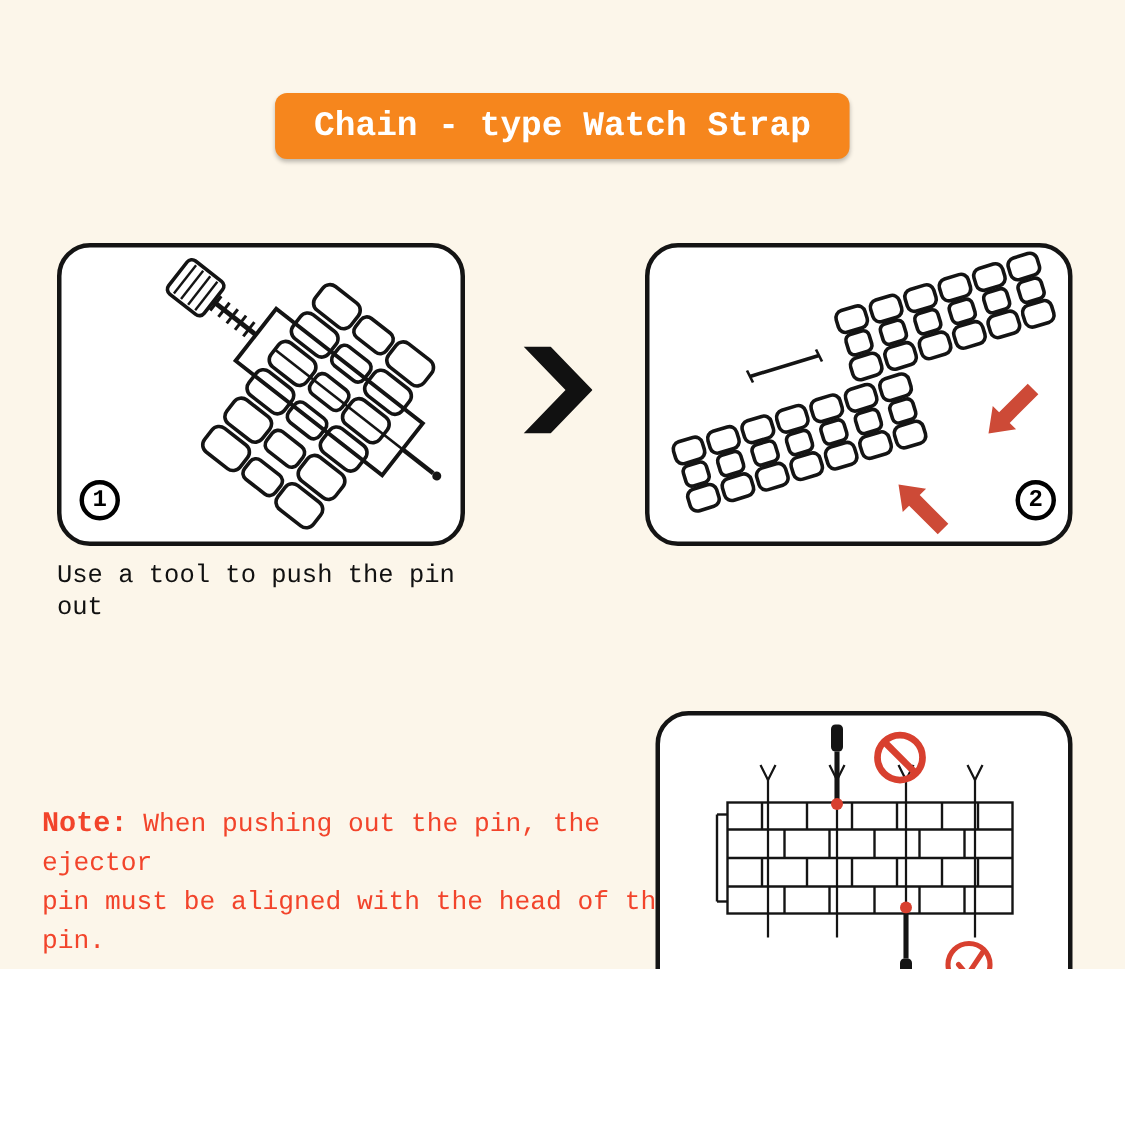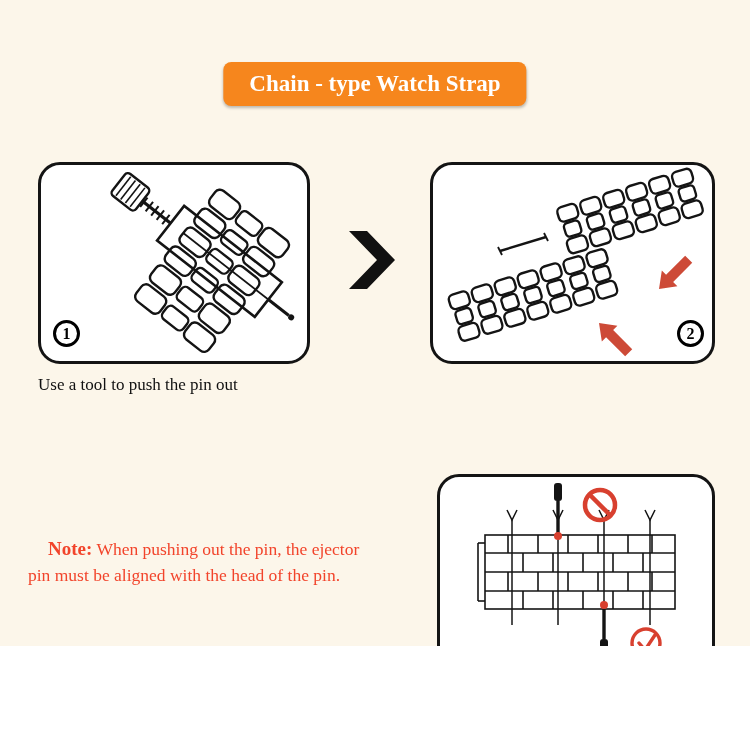--- a/index.html
+++ b/index.html
@@ -1,20 +1,20 @@
 <!DOCTYPE html>
 <html><head>
 <meta charset="utf-8">
 <style>
   html,body{margin:0;padding:0;}
   .canvas{
     position:relative;
     width:750px;height:646px;
     background:#FCF6EA;
-    font-family:Liberation Serif, serif;
+    font-family:Liberation Mono, monospace;
     overflow:hidden;
   }
   .title-banner{
     position:absolute;top:62px;left:50%;transform:translateX(-50%);
     background:#F6861D;color:#fff;
     font-size:23px;font-weight:bold;
     padding:9px 26px;border-radius:8px;
     white-space:nowrap;
     box-shadow:0 2px 3px rgba(0,0,0,0.25);
   }
@@ -38,21 +38,21 @@
   .chevron{position:absolute;left:349px;top:231px;}
   .caption{
     position:absolute;color:#111;font-size:17px;line-height:21px;text-align:left;
   }
   .caption1{left:38px;top:374px;width:272px;}
   .caption2{left:430px;top:372px;width:285px;}
   .note{
     position:absolute;left:28px;top:536px;width:440px;
     color:#F2442B;font-size:17.5px;line-height:26px;
   }
-  .note .note-label{font-weight:bold;font-size:19px;margin-left:20px;}
+  .note .note-label{font-weight:bold;font-size:19px;}
 </style>
 </head>
 <body>
 
 <div class="canvas">
 
   <div class="title-banner">
     <span>Chain - type Watch Strap</span>
   </div>
 

